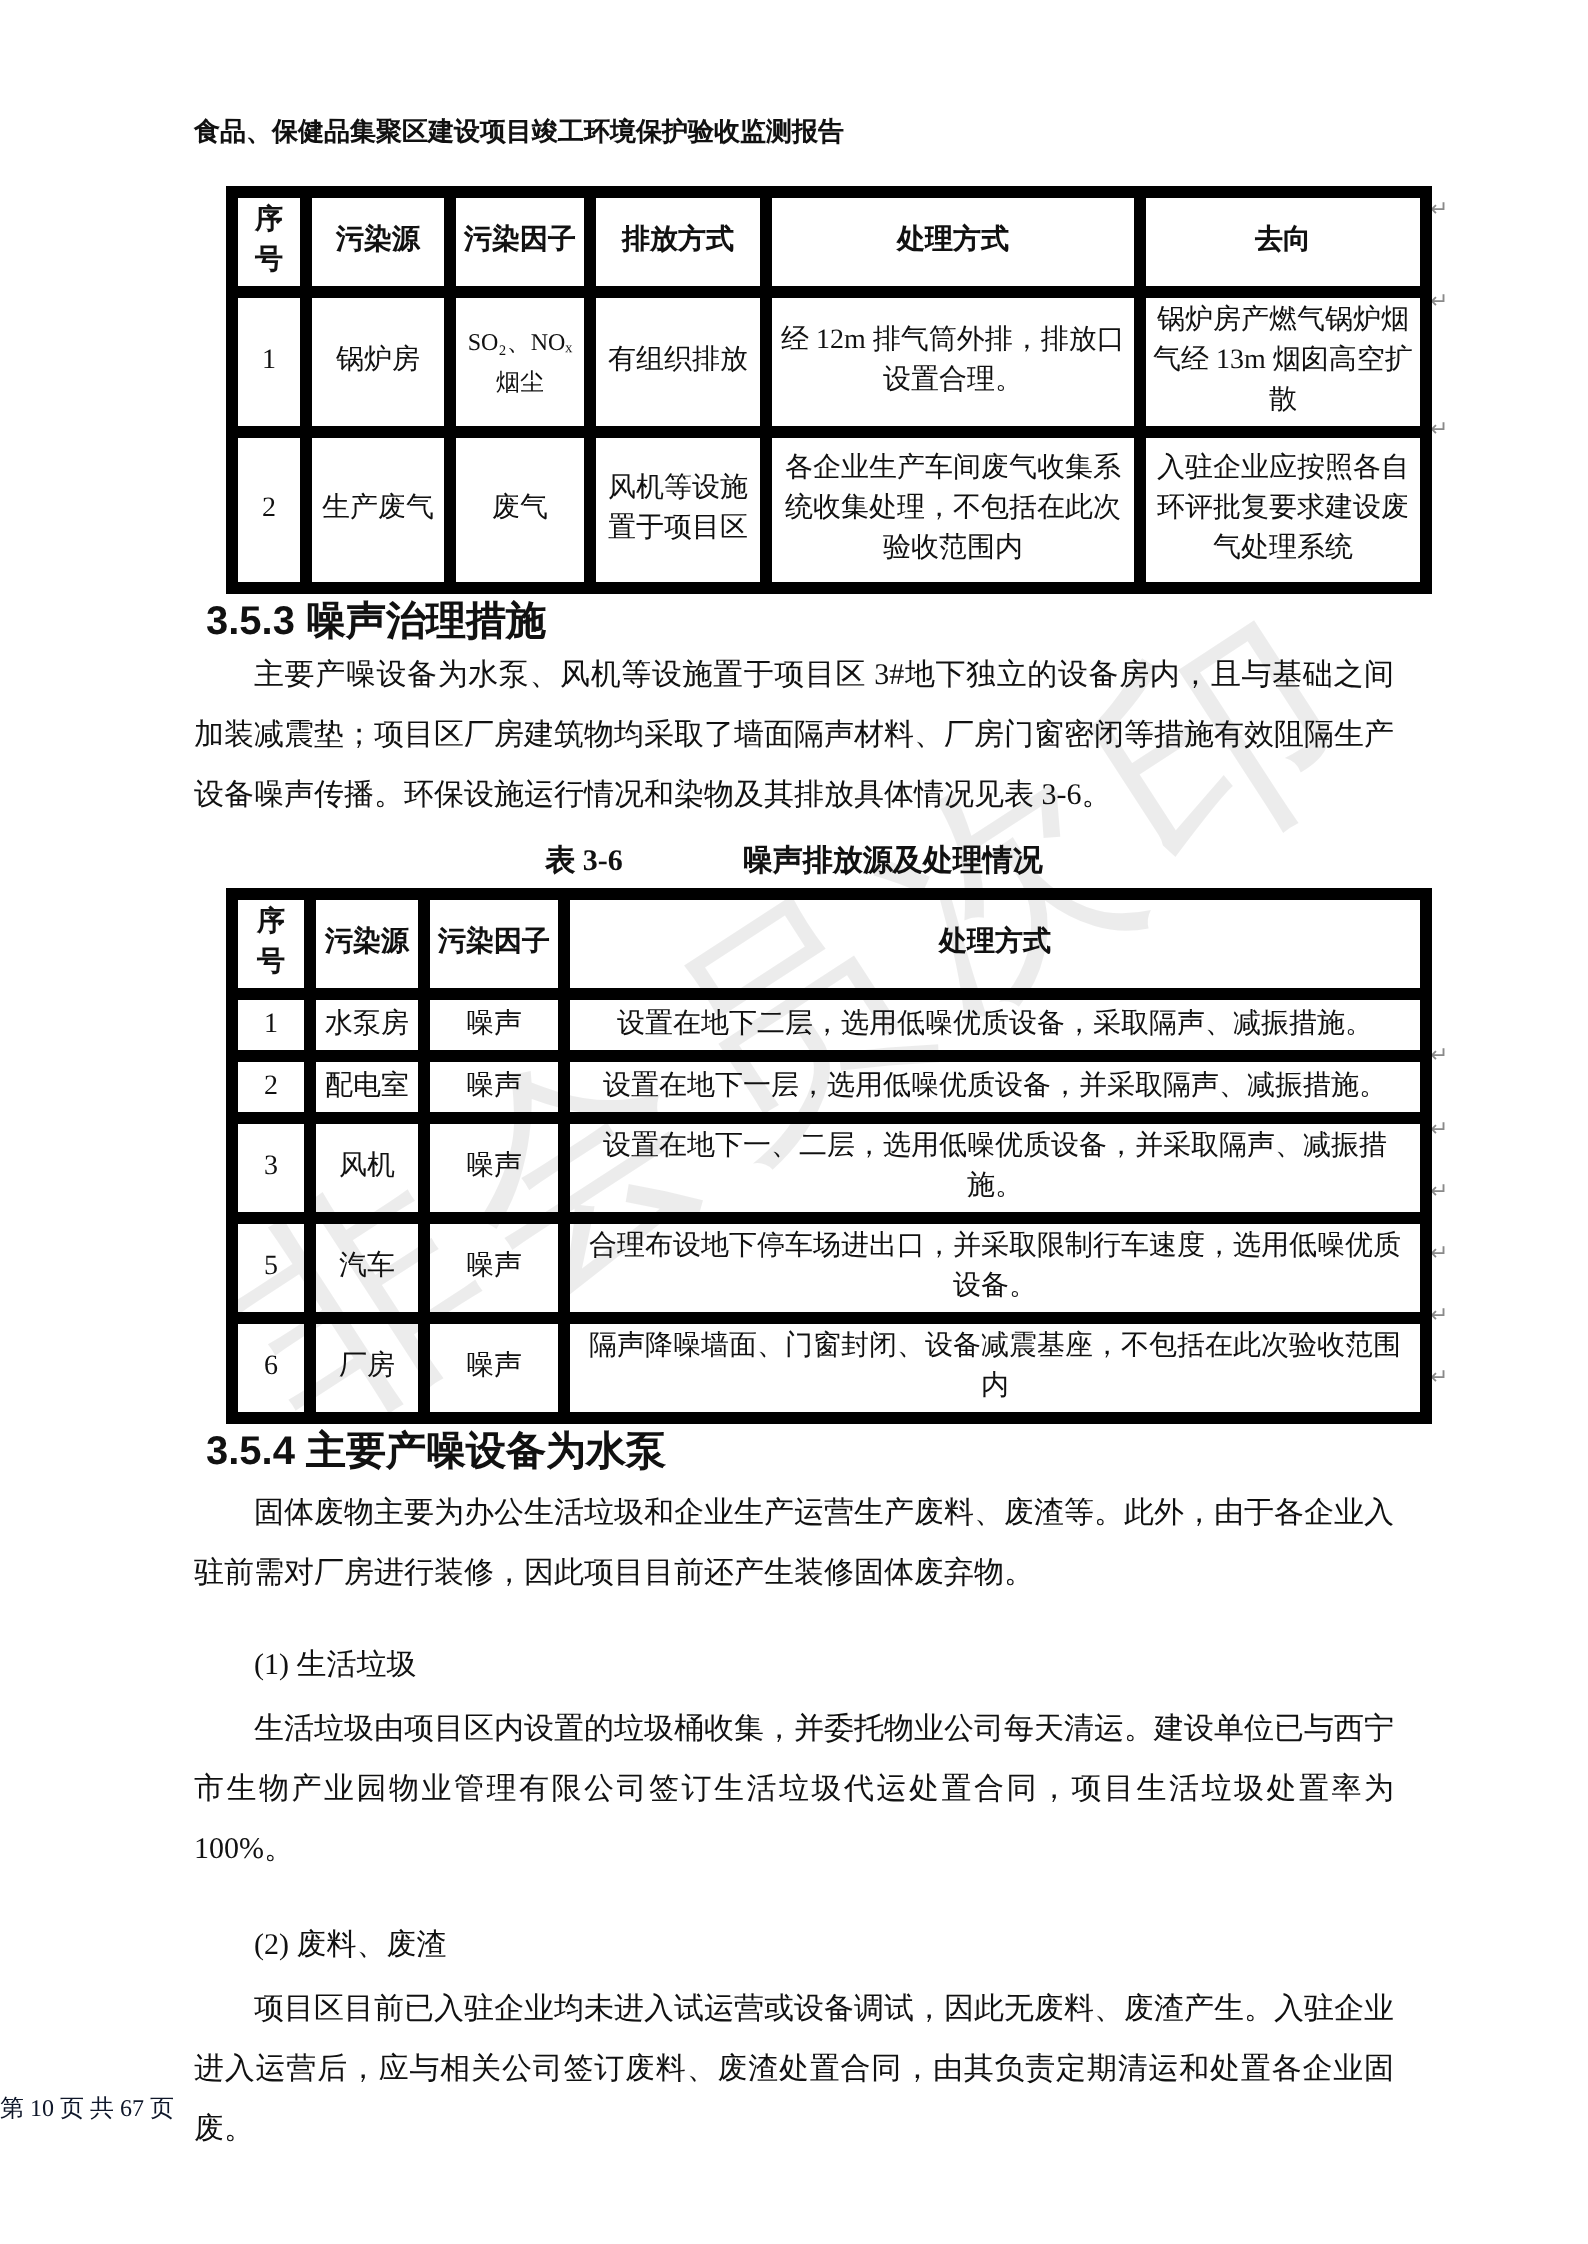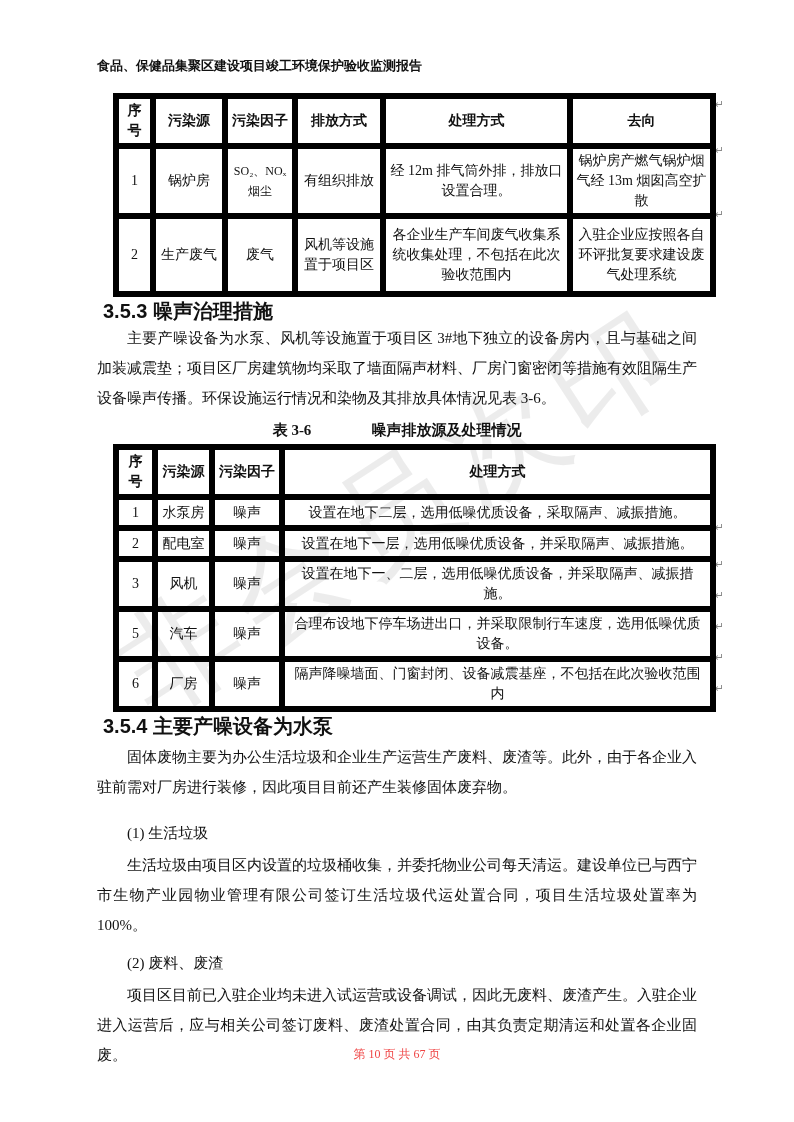--- a/index.html
+++ b/index.html
@@ -86,23 +86,22 @@
   .tbl-caption .lbl{margin-right:60px;}
   .list-title{
     margin:0;
     font-size:15px;
     line-height:30px;
     text-indent:2em;
   }
   .footer{
     position:absolute;
     left:0;right:0;top:1046px;
-    text-align:center;
     font-size:12px;
-    color:#ef4444;
+    color:#0f172a;
     z-index:1;
   }
   .cell-mark{
     position:absolute;
     left:715px;
     font-size:11px;
     color:#8a8a8a;
     font-family:"DejaVu Sans", sans-serif;
     z-index:1;
     pointer-events:none;
@@ -220,20 +219,20 @@
       </tr>
     </tbody>
       </table>
 
     <h3 class="sec">3.5.4 主要产噪设备为水泵</h3>
     <p class="body">固体废物主要为办公生活垃圾和企业生产运营生产废料、废渣等。此外，由于各企业入驻前需对厂房进行装修，因此项目目前还产生装修固体废弃物。</p>
 
     <p class="list-title" style="margin-top:16px">(1) 生活垃圾</p>
     <p class="body tight">生活垃圾由项目区内设置的垃圾桶收集，并委托物业公司每天清运。建设单位已与西宁市生物产业园物业管理有限公司签订生活垃圾代运处置合同，项目生活垃圾处置率为 100%。</p>
 
-    <p class="list-title" style="margin-top:8px">(2) 废料、废渣</p>
+    <p class="list-title" style="margin-top:18px">(2) 废料、废渣</p>
     <p class="body tight">项目区目前已入驻企业均未进入试运营或设备调试，因此无废料、废渣产生。入驻企业进入运营后，应与相关公司签订废料、废渣处置合同，由其负责定期清运和处置各企业固废。</p>
 
   </div>
 
   <div class="footer">第 10 页 共 67 页</div>
 
 </div>
 
 </body></html>

